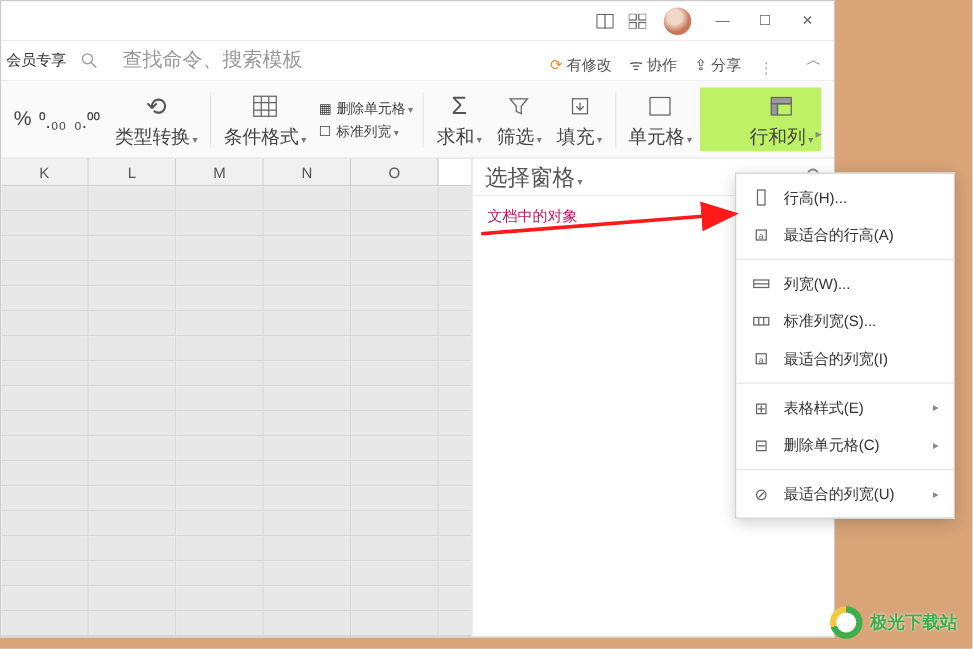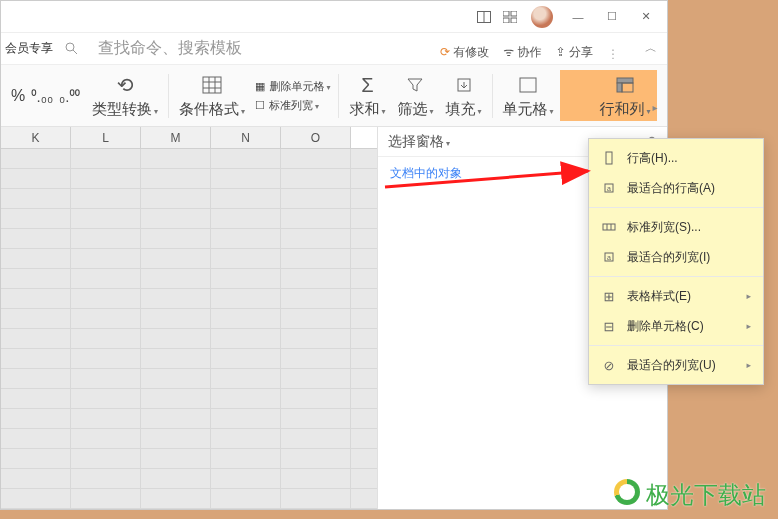--- a/index.html
+++ b/index.html
@@ -28,36 +28,36 @@
   
   .content { display: flex; height: calc(100% - 126px); }
   .sheet-area { flex: 1; position: relative; overflow: hidden; }
   .col-headers { display: flex; height: 22px; background: #fff; border-bottom: 1px solid #d0d0d0; }
   .col-h { flex: none; width: 70px; border-right: 1px solid #d0d0d0; text-align: center; font-size: 12px; color: #555; line-height: 22px; background:#f0f0f0;}
   .grid { height: calc(100% - 22px); overflow: hidden; position: relative; }
   .row { display: flex; height: 20px; }
   .cell { flex: none; width: 70px; border-right: 1px solid #d8d8d8; border-bottom: 1px solid #d8d8d8; background: #e8e8e8; }
   
   .side-panel { width: 290px; border-left: 1px solid #e0e0e0; background: #fff; display:flex; flex-direction:column;}
-  .side-hdr { height: 30px; display: flex; align-items: center; padding: 0 10px; font-size: 14px; color: #555; border-bottom: 1px solid #eee; }
+  .side-hdr { height: 30px; display: flex; align-items: center; padding: 0 10px; font-size: 18px; color: #555; border-bottom: 1px solid #eee; }
   .side-hdr .pin { margin-left: auto; color:#888; }
-  .side-sub { padding: 8px 12px; font-size: 12px; color: #3b82f6; }
+  .side-sub { padding: 8px 12px; font-size: 12px; color: #be185d; }
   .side-body { flex:1; }
   
   .right-rail { position: absolute; right: 0; top: 140px; width: 36px; display:flex; flex-direction:column; gap:20px; align-items:center; color:#888;}
   
-  .dropdown { position: absolute; left: 588px; top: 138px; width: 176px; background: #fef9c3; border: 1px solid #d0d0d0; box-shadow: 0 3px 12px rgba(0,0,0,.18); padding: 4px 0; }
+  .dropdown { position: absolute; left: 588px; top: 138px; width: 176px; background: #ffffff; border: 1px solid #d0d0d0; box-shadow: 0 3px 12px rgba(0,0,0,.18); padding: 4px 0; }
   .dd-item { display: flex; align-items: center; height: 30px; padding: 0 12px; font-size: 12px; color: #333; gap: 10px; cursor: pointer; }
   .dd-icon { width: 16px; height:16px; display:flex; align-items:center; justify-content:center; color:#666; font-size:13px;}
   .dd-sep { height: 1px; background: #e8e8e8; margin: 4px 0; }
   .dd-arrow { margin-left: auto; color: #888; font-size: 9px; }
   
   .red-arrow { position: absolute; pointer-events: none; z-index: 50; }
   
-  .watermark { position: absolute; right: 12px; bottom: 8px; display:flex; align-items:flex-start; gap:6px; font-size:24px; color:#3fae4a; font-weight:normal; text-shadow:0 0 2px #fff;}
+  .watermark { position: absolute; right: 12px; bottom: 8px; display:flex; align-items:center; gap:6px; font-size:14px; color:#3fae4a; font-weight:bold; text-shadow:0 0 2px #fff;}
   .wm-icon { width:26px;height:26px;border-radius:50%; background: conic-gradient(#3fae4a 0 70%, #f5c842 70% 100%); position:relative;}
   .wm-icon:after{content:"";position:absolute;inset:5px;border-radius:50%;background:#fff;}
   
   .chevron-up { width: 24px; height:24px; display:flex;align-items:center;justify-content:center; color:#777; margin-left:6px;}
   .toolbar-collapse { position:absolute; right:4px; top:94px; width:16px; height:24px; display:flex;align-items:center;justify-content:center; color:#888; font-size:10px;}
 </style>
 </head>
 <body>
 
 <div class="app">
@@ -157,21 +157,21 @@
     </div>
     <div class="vline"></div>
     <div class="tb-group">
       <span class="tb-big-icon">
           <svg width="20" height="18">
             <rect x="2" y="2" width="16" height="14" fill="none" stroke="#666"></rect>
           </svg>
         </span>
       <span class="tb-label caret">单元格</span>
     </div>
-    <div class="tb-group" style="background:#fdba74;padding-left:40px;">
+    <div class="tb-group" style="background:#bef264;padding-left:40px;">
       <span class="tb-big-icon">
           <svg width="20" height="18">
             <rect x="2" y="2" width="16" height="5" fill="#999" stroke="#666"></rect>
             <rect x="2" y="7" width="5" height="9" fill="#999" stroke="#666"></rect>
             <rect x="7" y="7" width="11" height="9" fill="none" stroke="#666"></rect>
           </svg>
         </span>
       <span class="tb-label caret">行和列</span>
     </div>
   </div>
@@ -367,20 +367,29 @@
           <text x="5" y="10" font-size="7" fill="#666">a</text>
         </svg>
       </span>
     <span>最适合的行高(A)</span>
   </div>
   <div class="dd-sep"></div>
   <div class="dd-item">
     <span class="dd-icon">
         <svg width="14" height="14">
           <rect x="1" y="4" width="12" height="6" fill="none" stroke="#666"></rect>
+          <line x1="1" y1="7" x2="13" y2="7" stroke="#666"></line>
+        </svg>
+      </span>
+    <span>列宽(W)...</span>
+  </div>
+  <div class="dd-item">
+    <span class="dd-icon">
+        <svg width="14" height="14">
+          <rect x="1" y="4" width="12" height="6" fill="none" stroke="#666"></rect>
           <line x1="5" y1="4" x2="5" y2="10" stroke="#666"></line>
           <line x1="9" y1="4" x2="9" y2="10" stroke="#666"></line>
         </svg>
       </span>
     <span>标准列宽(S)...</span>
   </div>
   <div class="dd-item">
     <span class="dd-icon">
         <svg width="14" height="14">
           <rect x="3" y="3" width="8" height="8" fill="none" stroke="#666"></rect>

